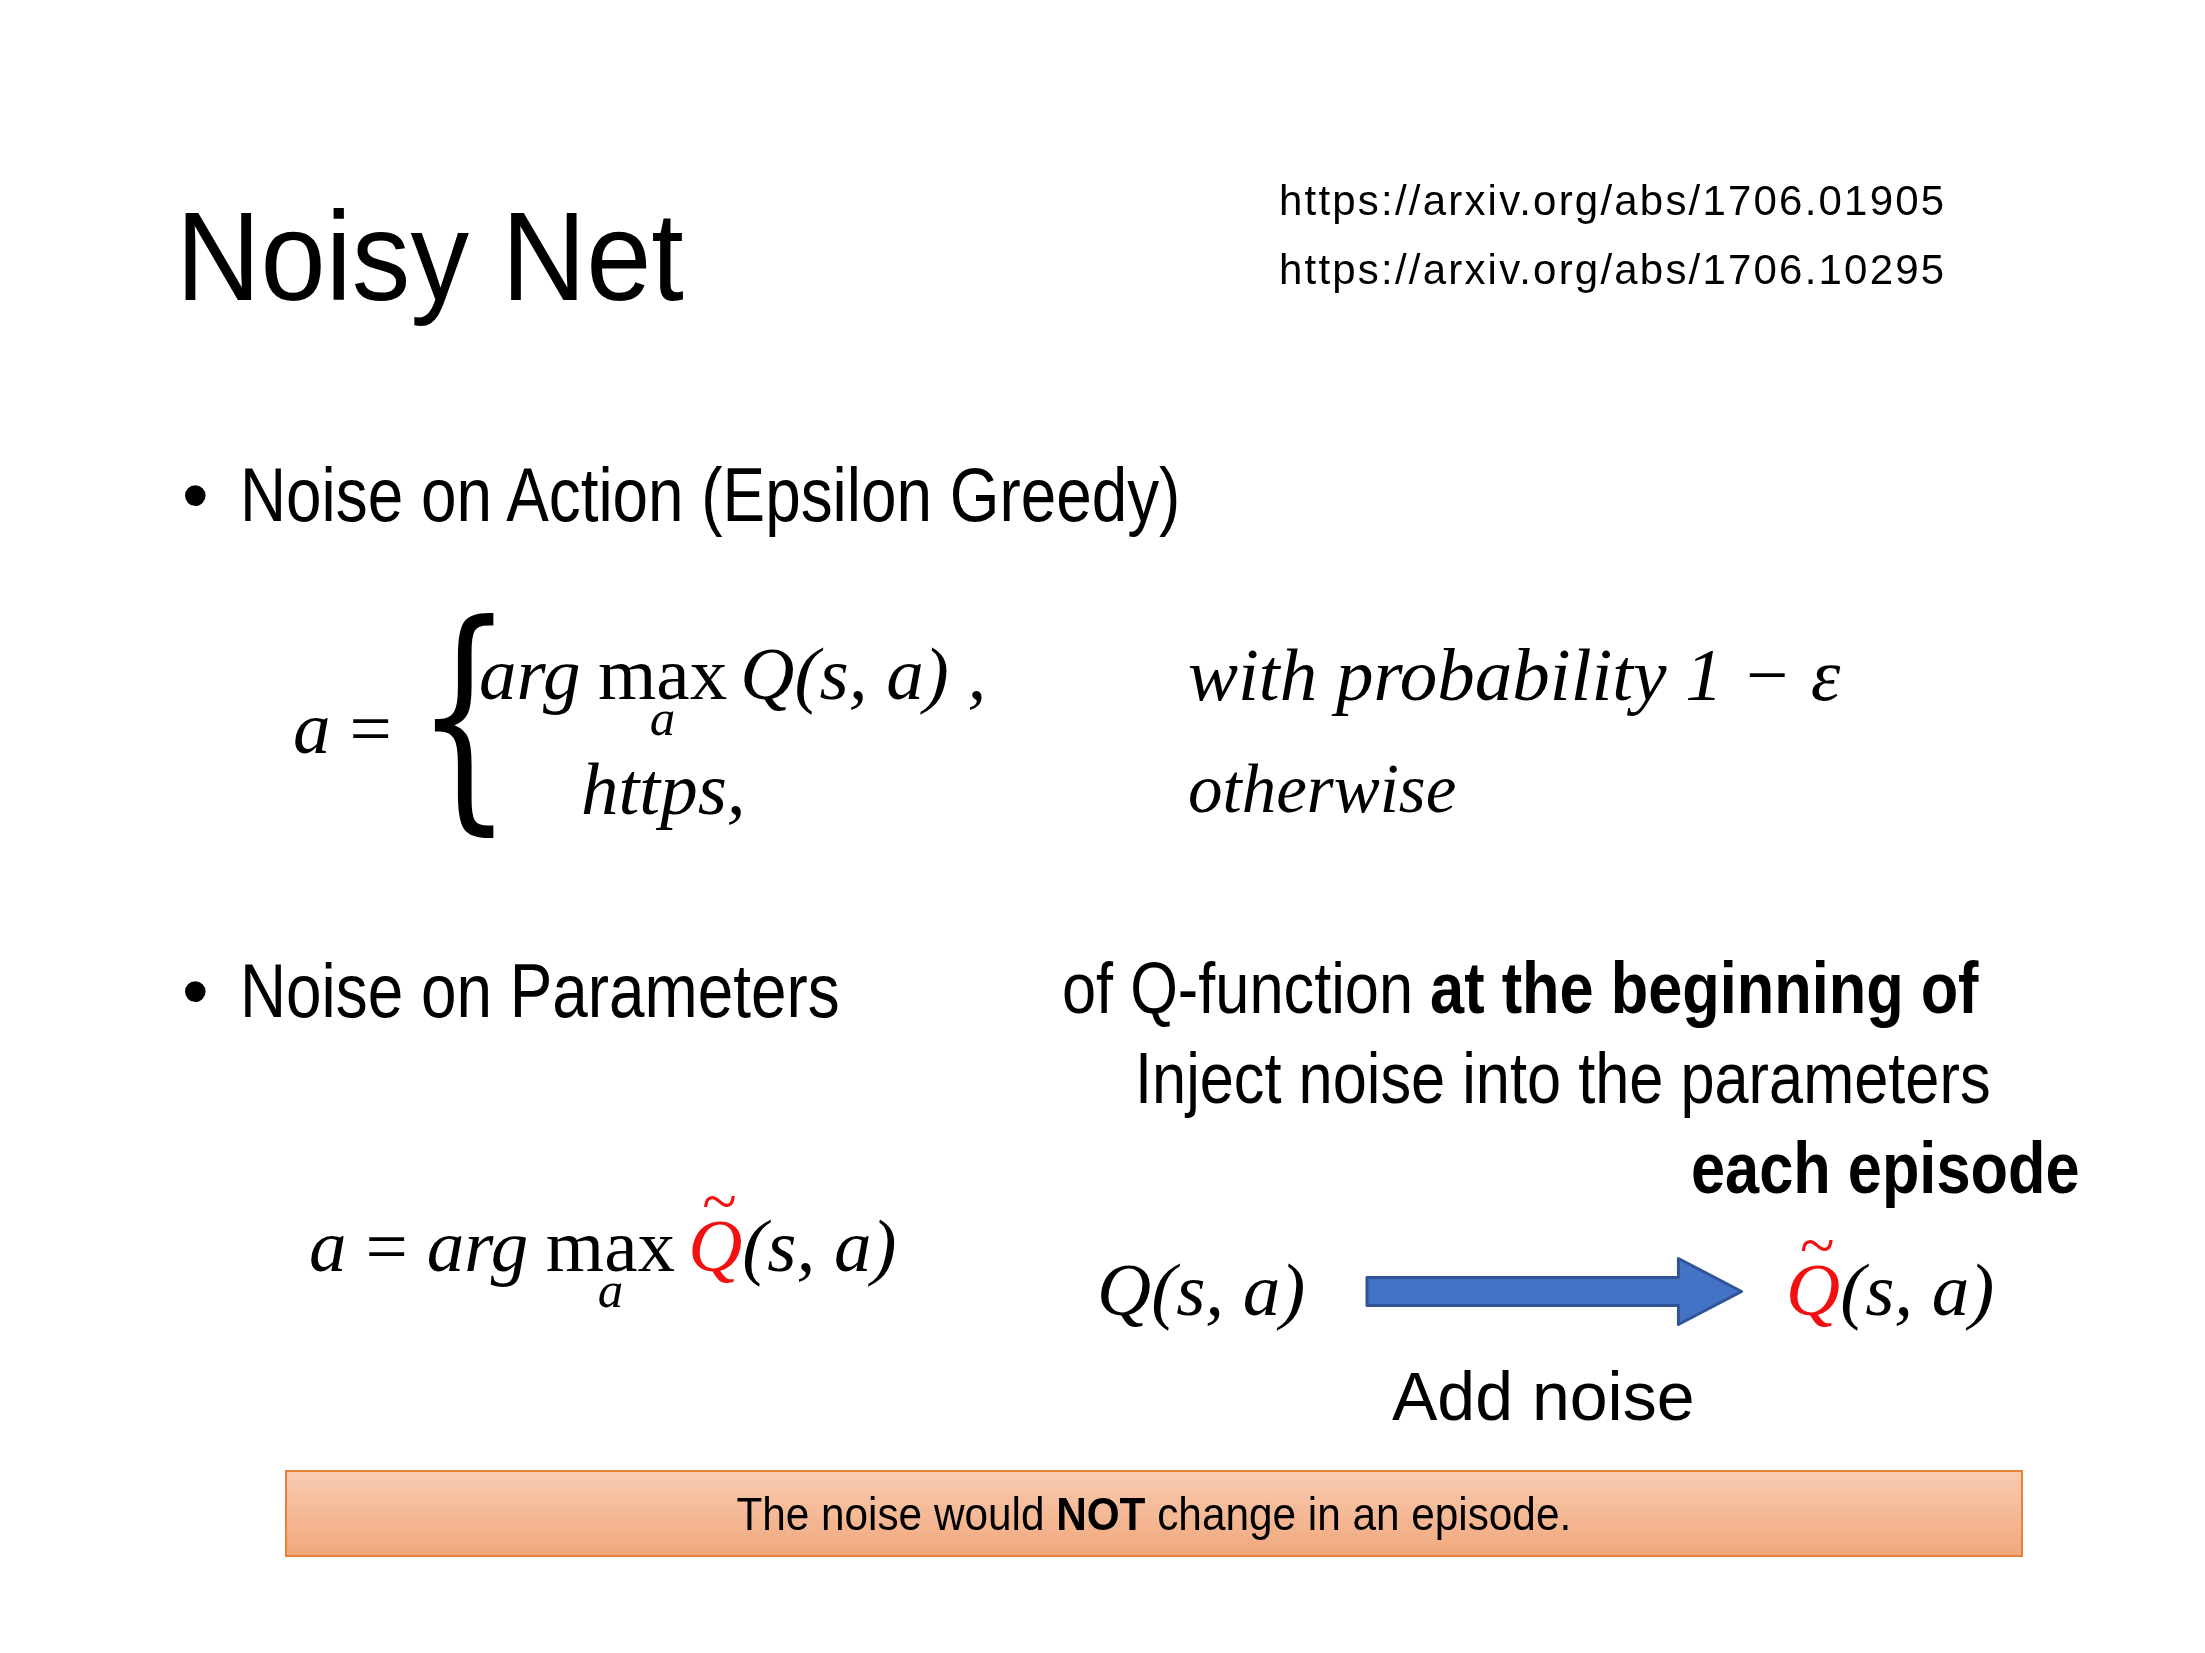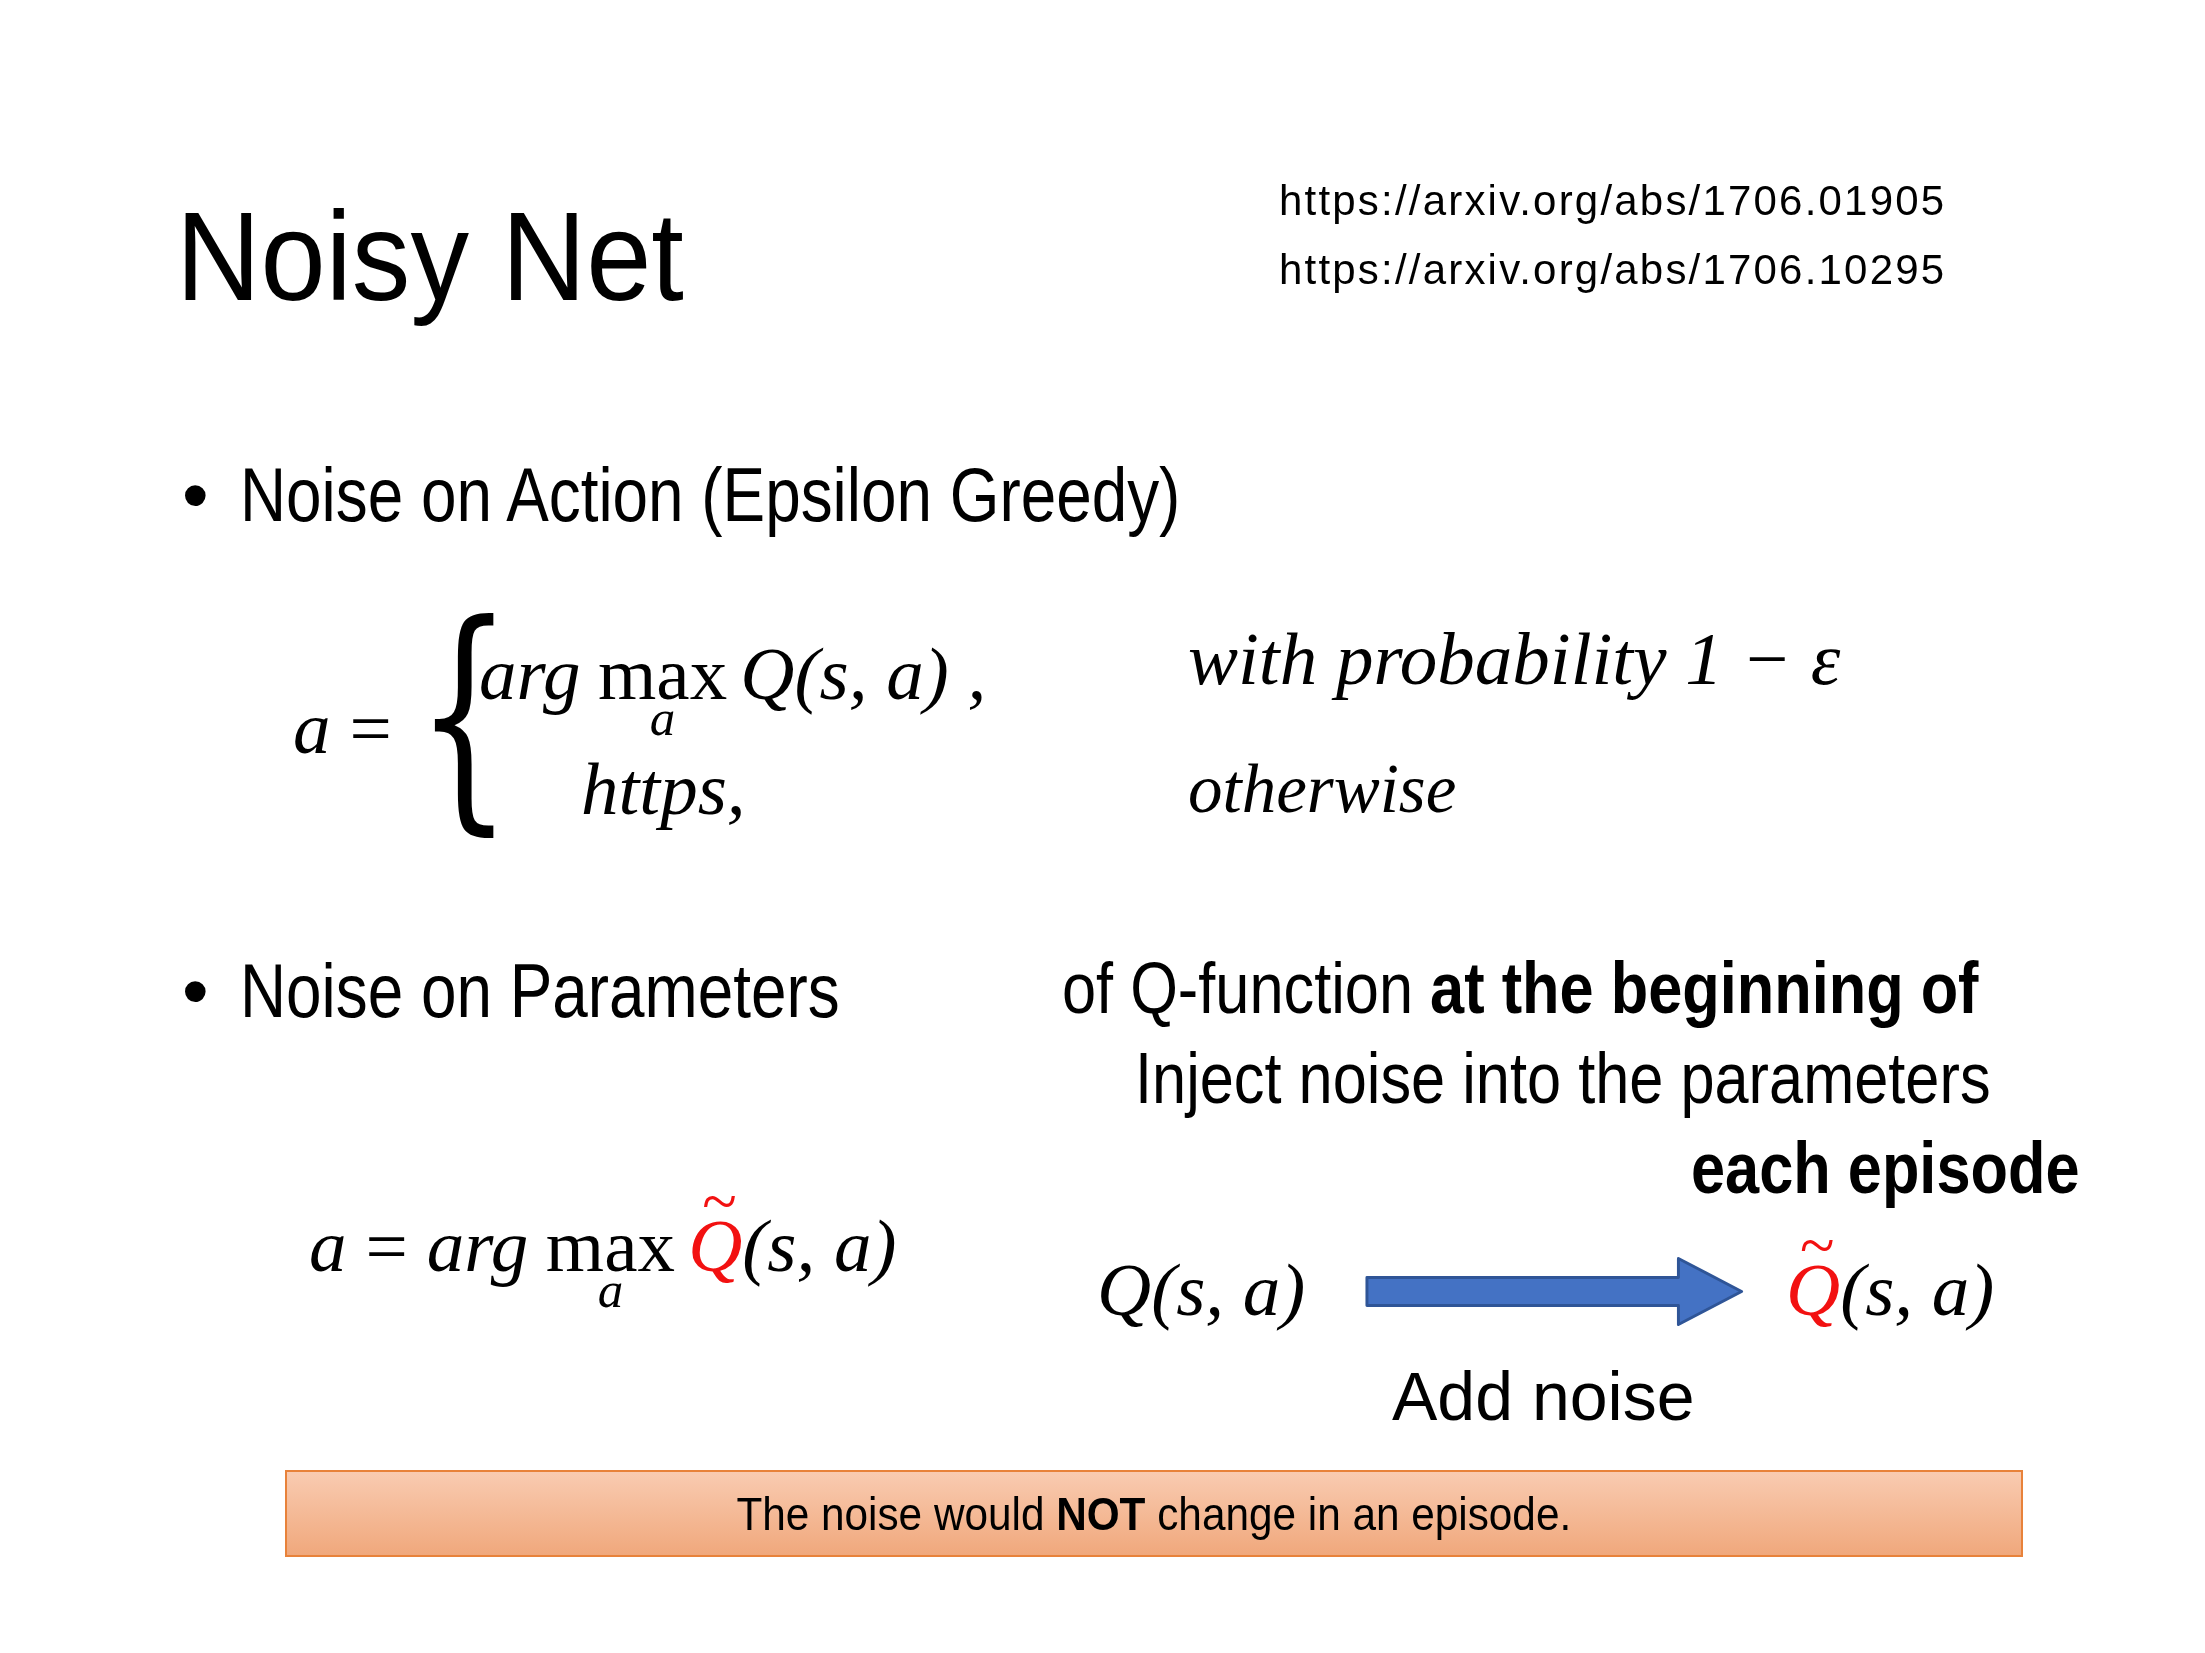--- a/index.html
+++ b/index.html
@@ -28,21 +28,21 @@
   .bullet .dot{margin-right:31px;}
   .it{font-style:italic;}
   .op{font-style:normal;margin:0 19px;}
 
   
   #cases{position:absolute;left:293px;top:609px;width:1801px;height:243px;font-family:"Liberation Serif","DejaVu Serif",serif;}
   #cases .lhs{position:absolute;left:0;top:81px;font-size:75px;line-height:1;white-space:nowrap;}
   #cases .brace{position:absolute;left:123px;top:-10.3px;font-size:244px;line-height:0.95;transform:scaleX(0.62);transform-origin:0 50%;font-family:"DejaVu Serif",serif;}
   #cases .row1{position:absolute;left:186px;top:16px;font-size:75px;line-height:97px;white-space:nowrap;}
   #cases .row2{position:absolute;left:288px;top:131px;font-size:75px;line-height:97px;white-space:nowrap;}
-  #cases .cond1{position:absolute;left:895px;top:1px;font-size:75px;line-height:97px;white-space:nowrap;}
+  #cases .cond1{position:absolute;left:895px;top:17px;font-size:75px;line-height:97px;white-space:nowrap;}
   #cases .cond2{position:absolute;left:895px;top:132px;font-size:69px;line-height:97px;white-space:nowrap;}
 
   .maxstack{display:inline-block;position:relative;margin:0 13.2px 0 17.6px;}
   .maxstack .sub{position:absolute;left:50%;transform:translateX(-50%);top:0.88em;font-size:0.68em;font-style:italic;}
 
   .qstack{display:inline-block;position:relative;}
   .qstack .tilde{position:absolute;left:26%;top:-0.42em;font-size:0.85em;line-height:1;}
   .red{color:var(--accent-red);}
 
   

